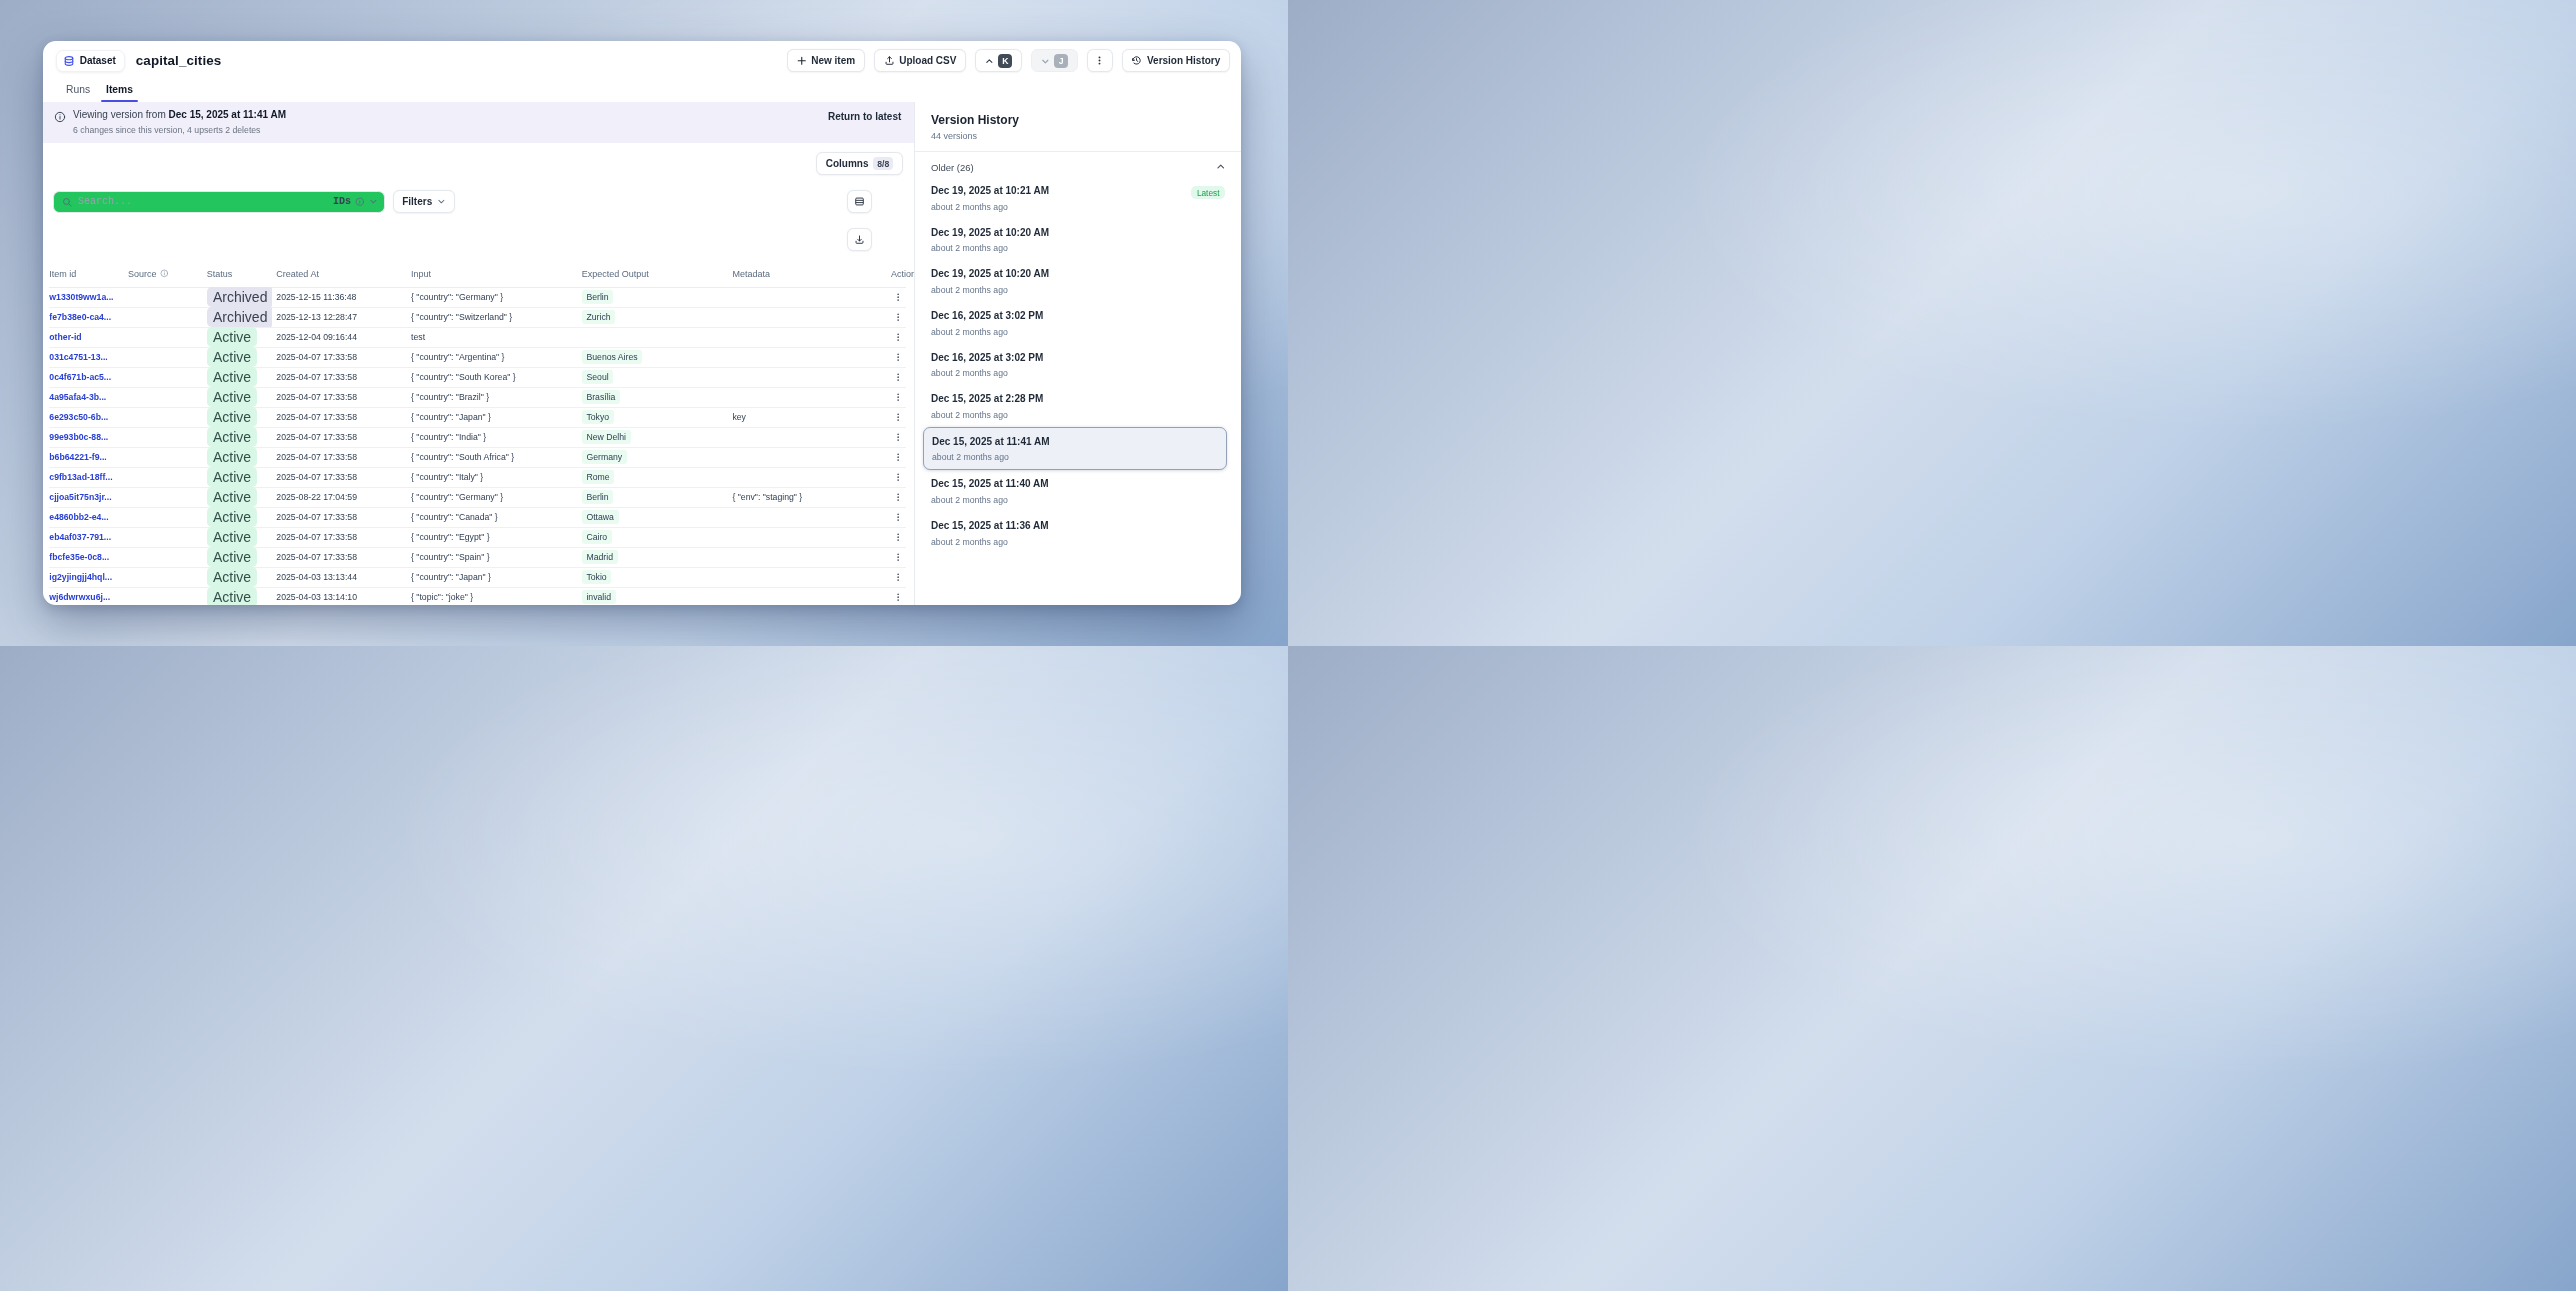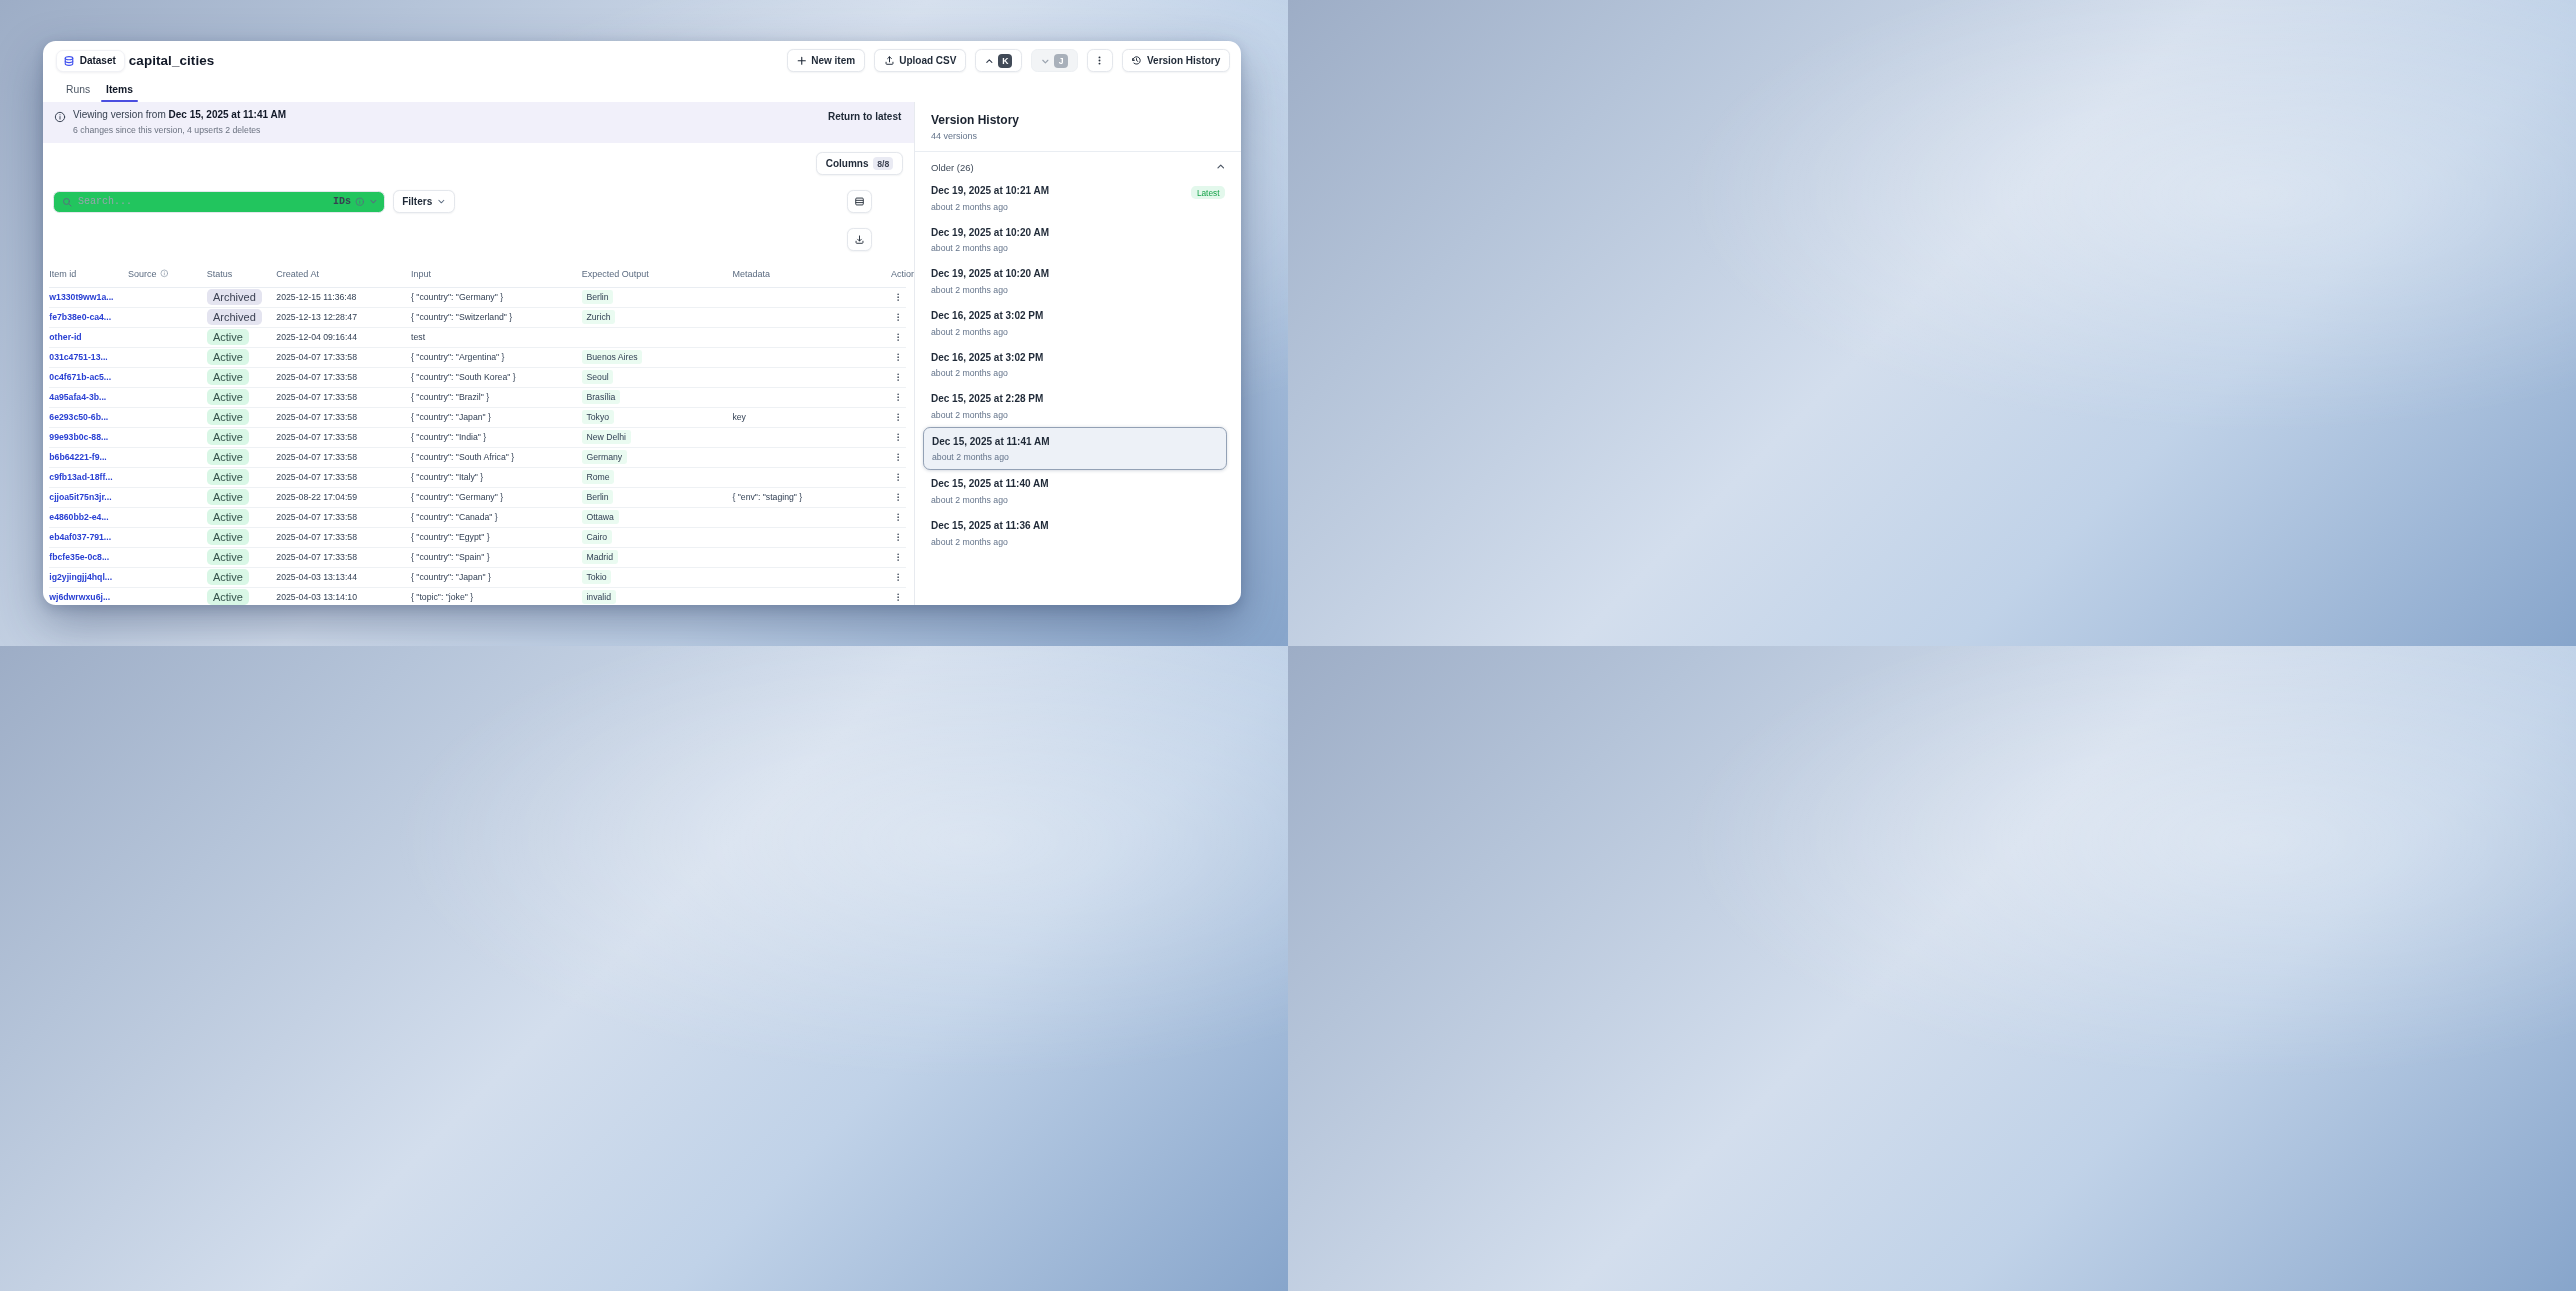--- a/index.html
+++ b/index.html
@@ -16,21 +16,21 @@
     position:absolute; left:43px; top:41px; width:1198px; height:564px;
     background:#ffffff; border-radius:12.7px;
     box-shadow: 0 19px 47px rgba(25,45,85,.38), 0 3.2px 11px rgba(25,45,85,.18);
     display:flex; flex-direction:column; overflow:hidden;
   }
   
   .card-header {
     height:35px; flex:0 0 35px; display:flex; align-items:center;
     justify-content:space-between; padding:4.7px 11px 0 12.7px;
   }
-  .header-left { display:flex; align-items:center; gap:4px; }
+  .header-left { display:flex; align-items:center; gap:11px; }
   .entity-badge {
     display:flex; align-items:center; gap:4.7px; background:#fff;
     border:0.8px solid #f0f1f5; box-shadow:0 0.8px 2.4px rgba(20,30,60,.08);
     border-radius:7.1px; padding:4px 8px 4px 6.3px; font-size:10px; font-weight:700; color:#111827;
   }
   .page-title { font-size:13.4px; font-weight:700; color:#111827; letter-spacing:0.1px; }
   .header-right { display:flex; align-items:center; gap:9px; }
   .btn {
     display:inline-flex; align-items:center; gap:4.7px; height:23px;
     background:#fff; border:0.8px solid #e4e7ec; border-radius:6.3px;
@@ -90,21 +90,21 @@
     grid-template-columns: 74px 74px 65px 130px 166px 146px 154px 1fr;
     align-items:center; column-gap:4.7px;
   }
   .thead { height:27px; border-bottom:0.8px solid #e9edf2; }
   .th { font-size:9px; color:#5b6b80; font-weight:500; display:flex; align-items:center; gap:3.2px; }
   .th.actions { justify-content:center; }
   .trow { height:20px; border-bottom:0.8px solid #eef1f4; font-size:8.7px; color:#334155; }
   .cell { overflow:hidden; text-overflow:ellipsis; white-space:nowrap; }
   .cell.id { color:var(--link, #2940d3); font-weight:700; cursor:pointer; }
   .status-badge {
-    display:inline-block; font-size:11px; font-weight:500; padding:2px 6.3px; border-radius:4.7px;
+    display:inline-block; font-size:14px; font-weight:500; padding:2px 6.3px; border-radius:4.7px;
   }
   .status-badge.archived { background:#e4e4f0; color:#3b4152; }
   .status-badge.active { background:#d9f7e6; color:#33514a; }
   .expected-chip { display:inline-block; background:#eafbf1; padding:2px 4.7px; border-radius:2.4px; color:#334155; }
   .expected-chip:empty { display:none; }
   .kebab-btn { display:flex; justify-content:center; align-items:center; cursor:pointer; width:100%; }
   
   .vh-title { font-size:12px; font-weight:700; color:#1b2330; }
   .vh-count { font-size:9px; color:#64748b; margin-top:4px; }
   .vh-divider { height:0.8px; background:#e9edf2; margin:9.5px -16px 0 -16px; }

